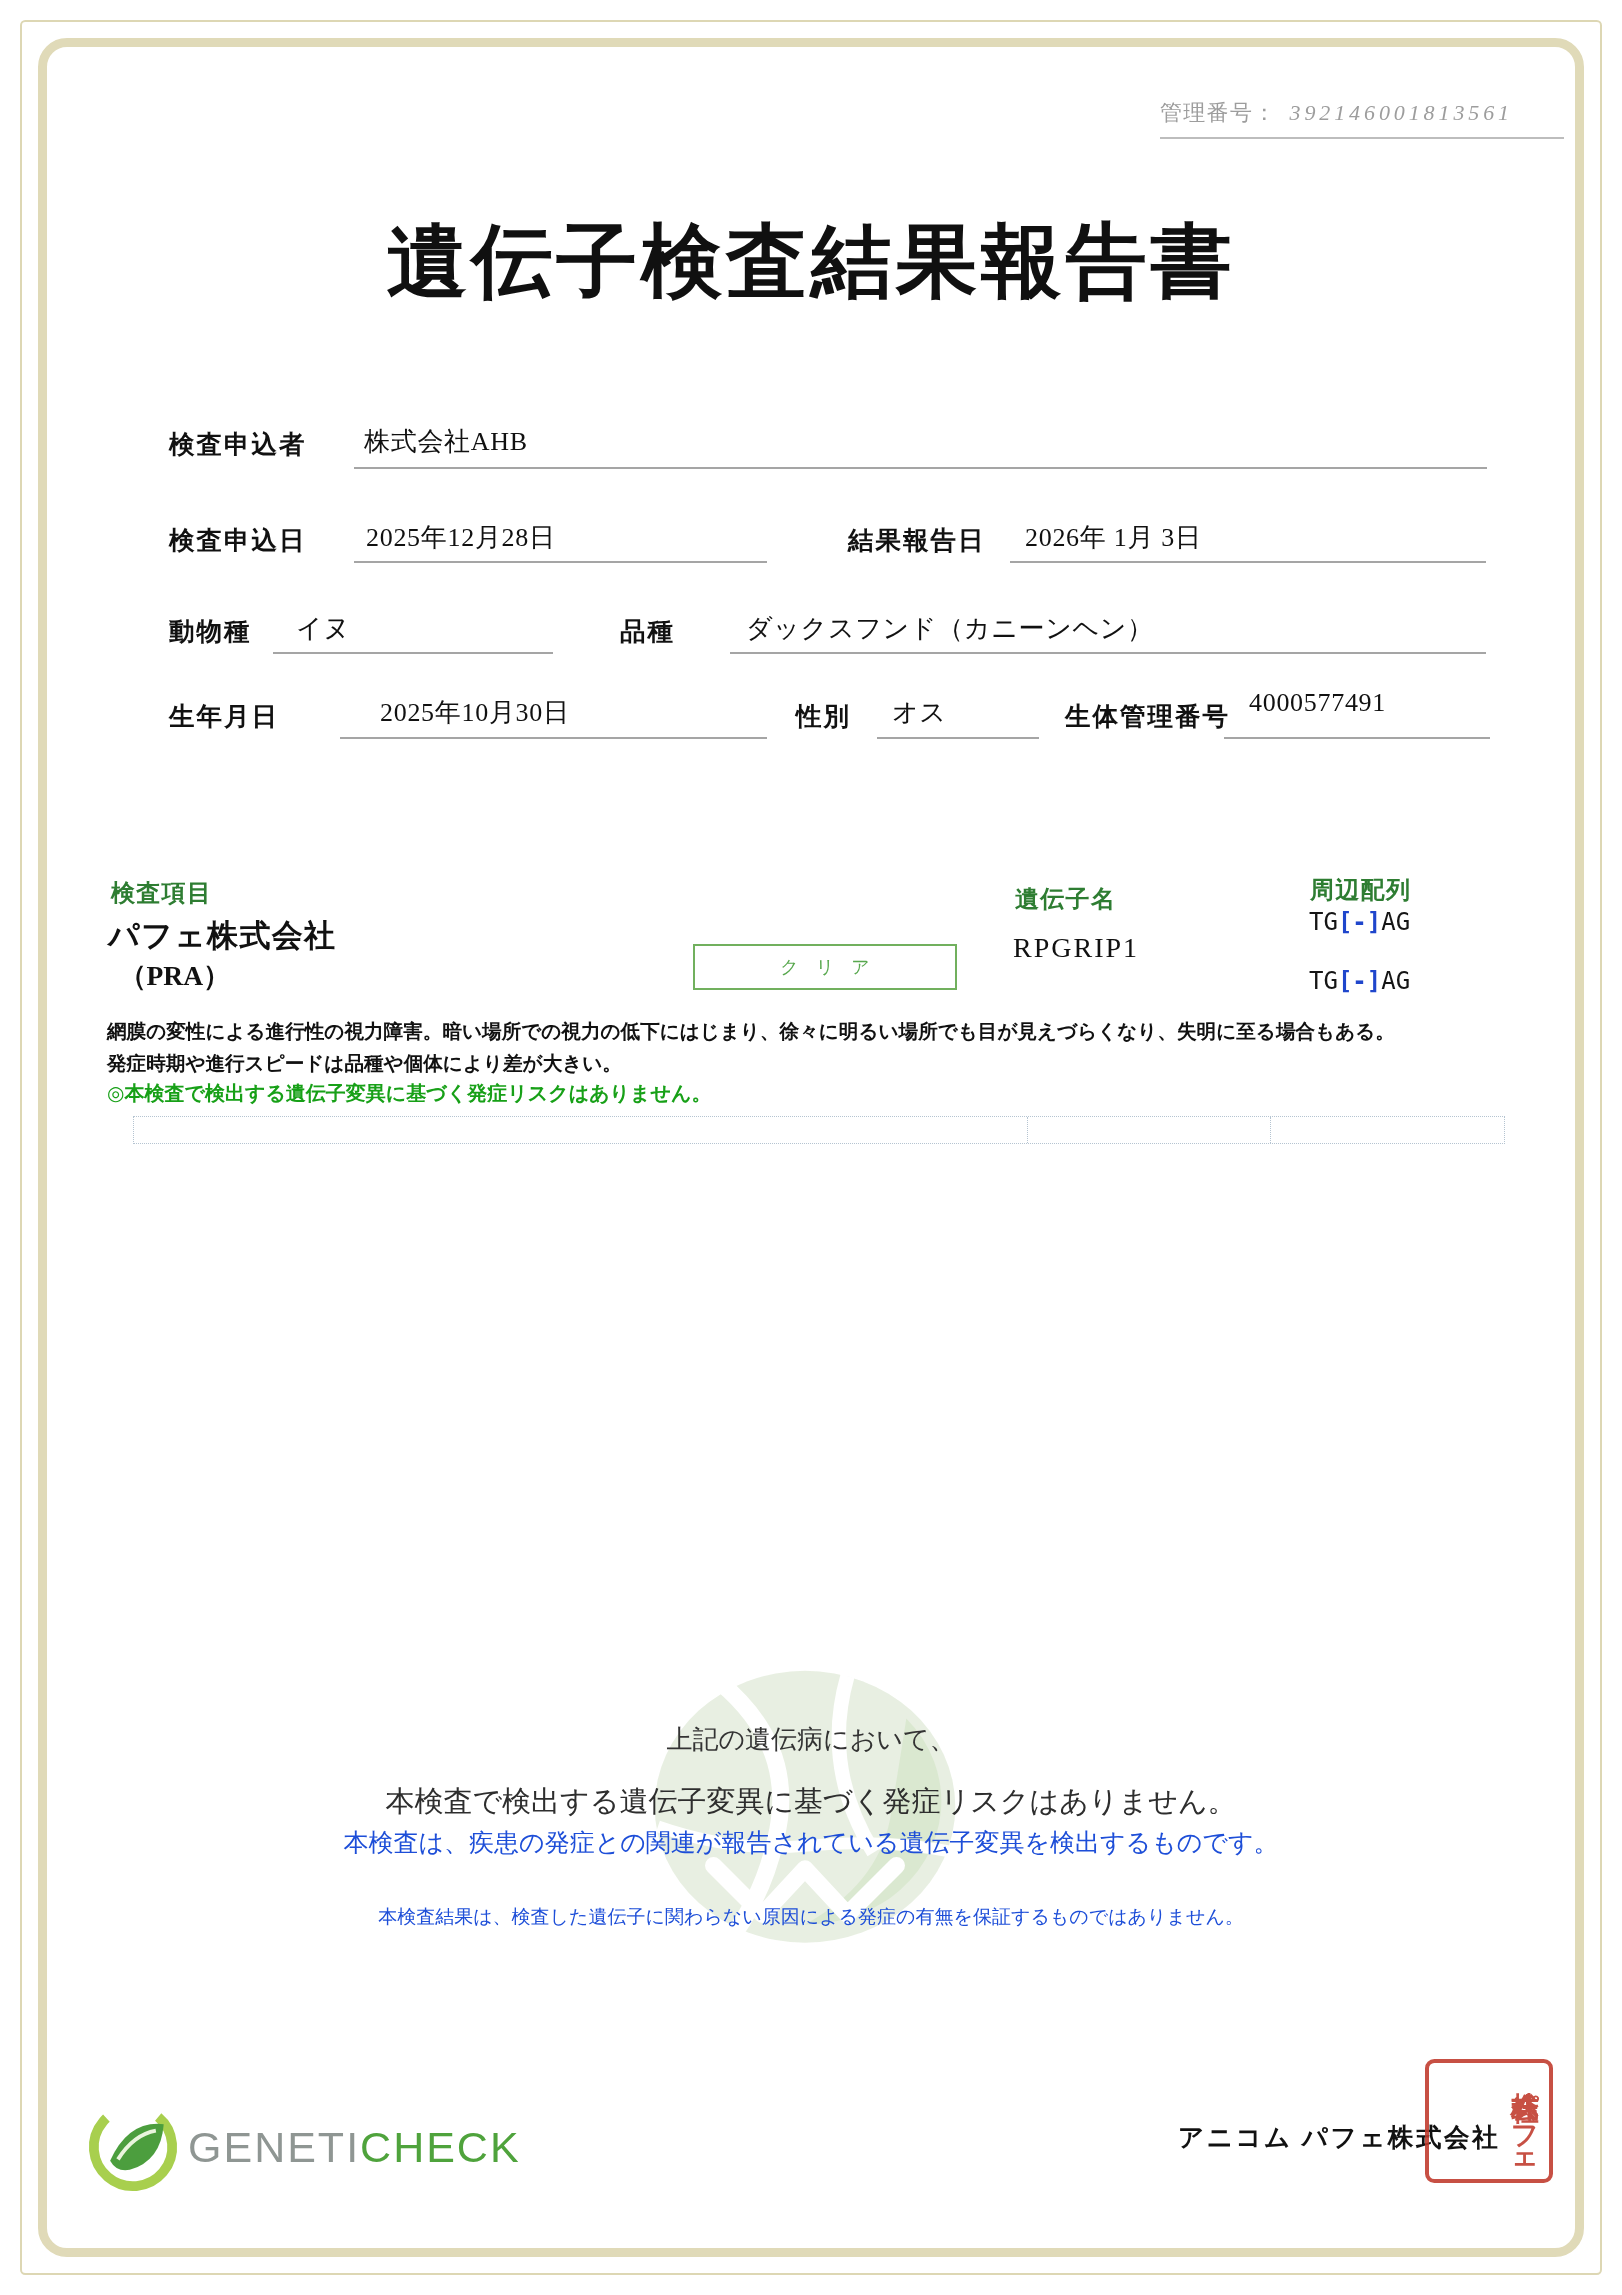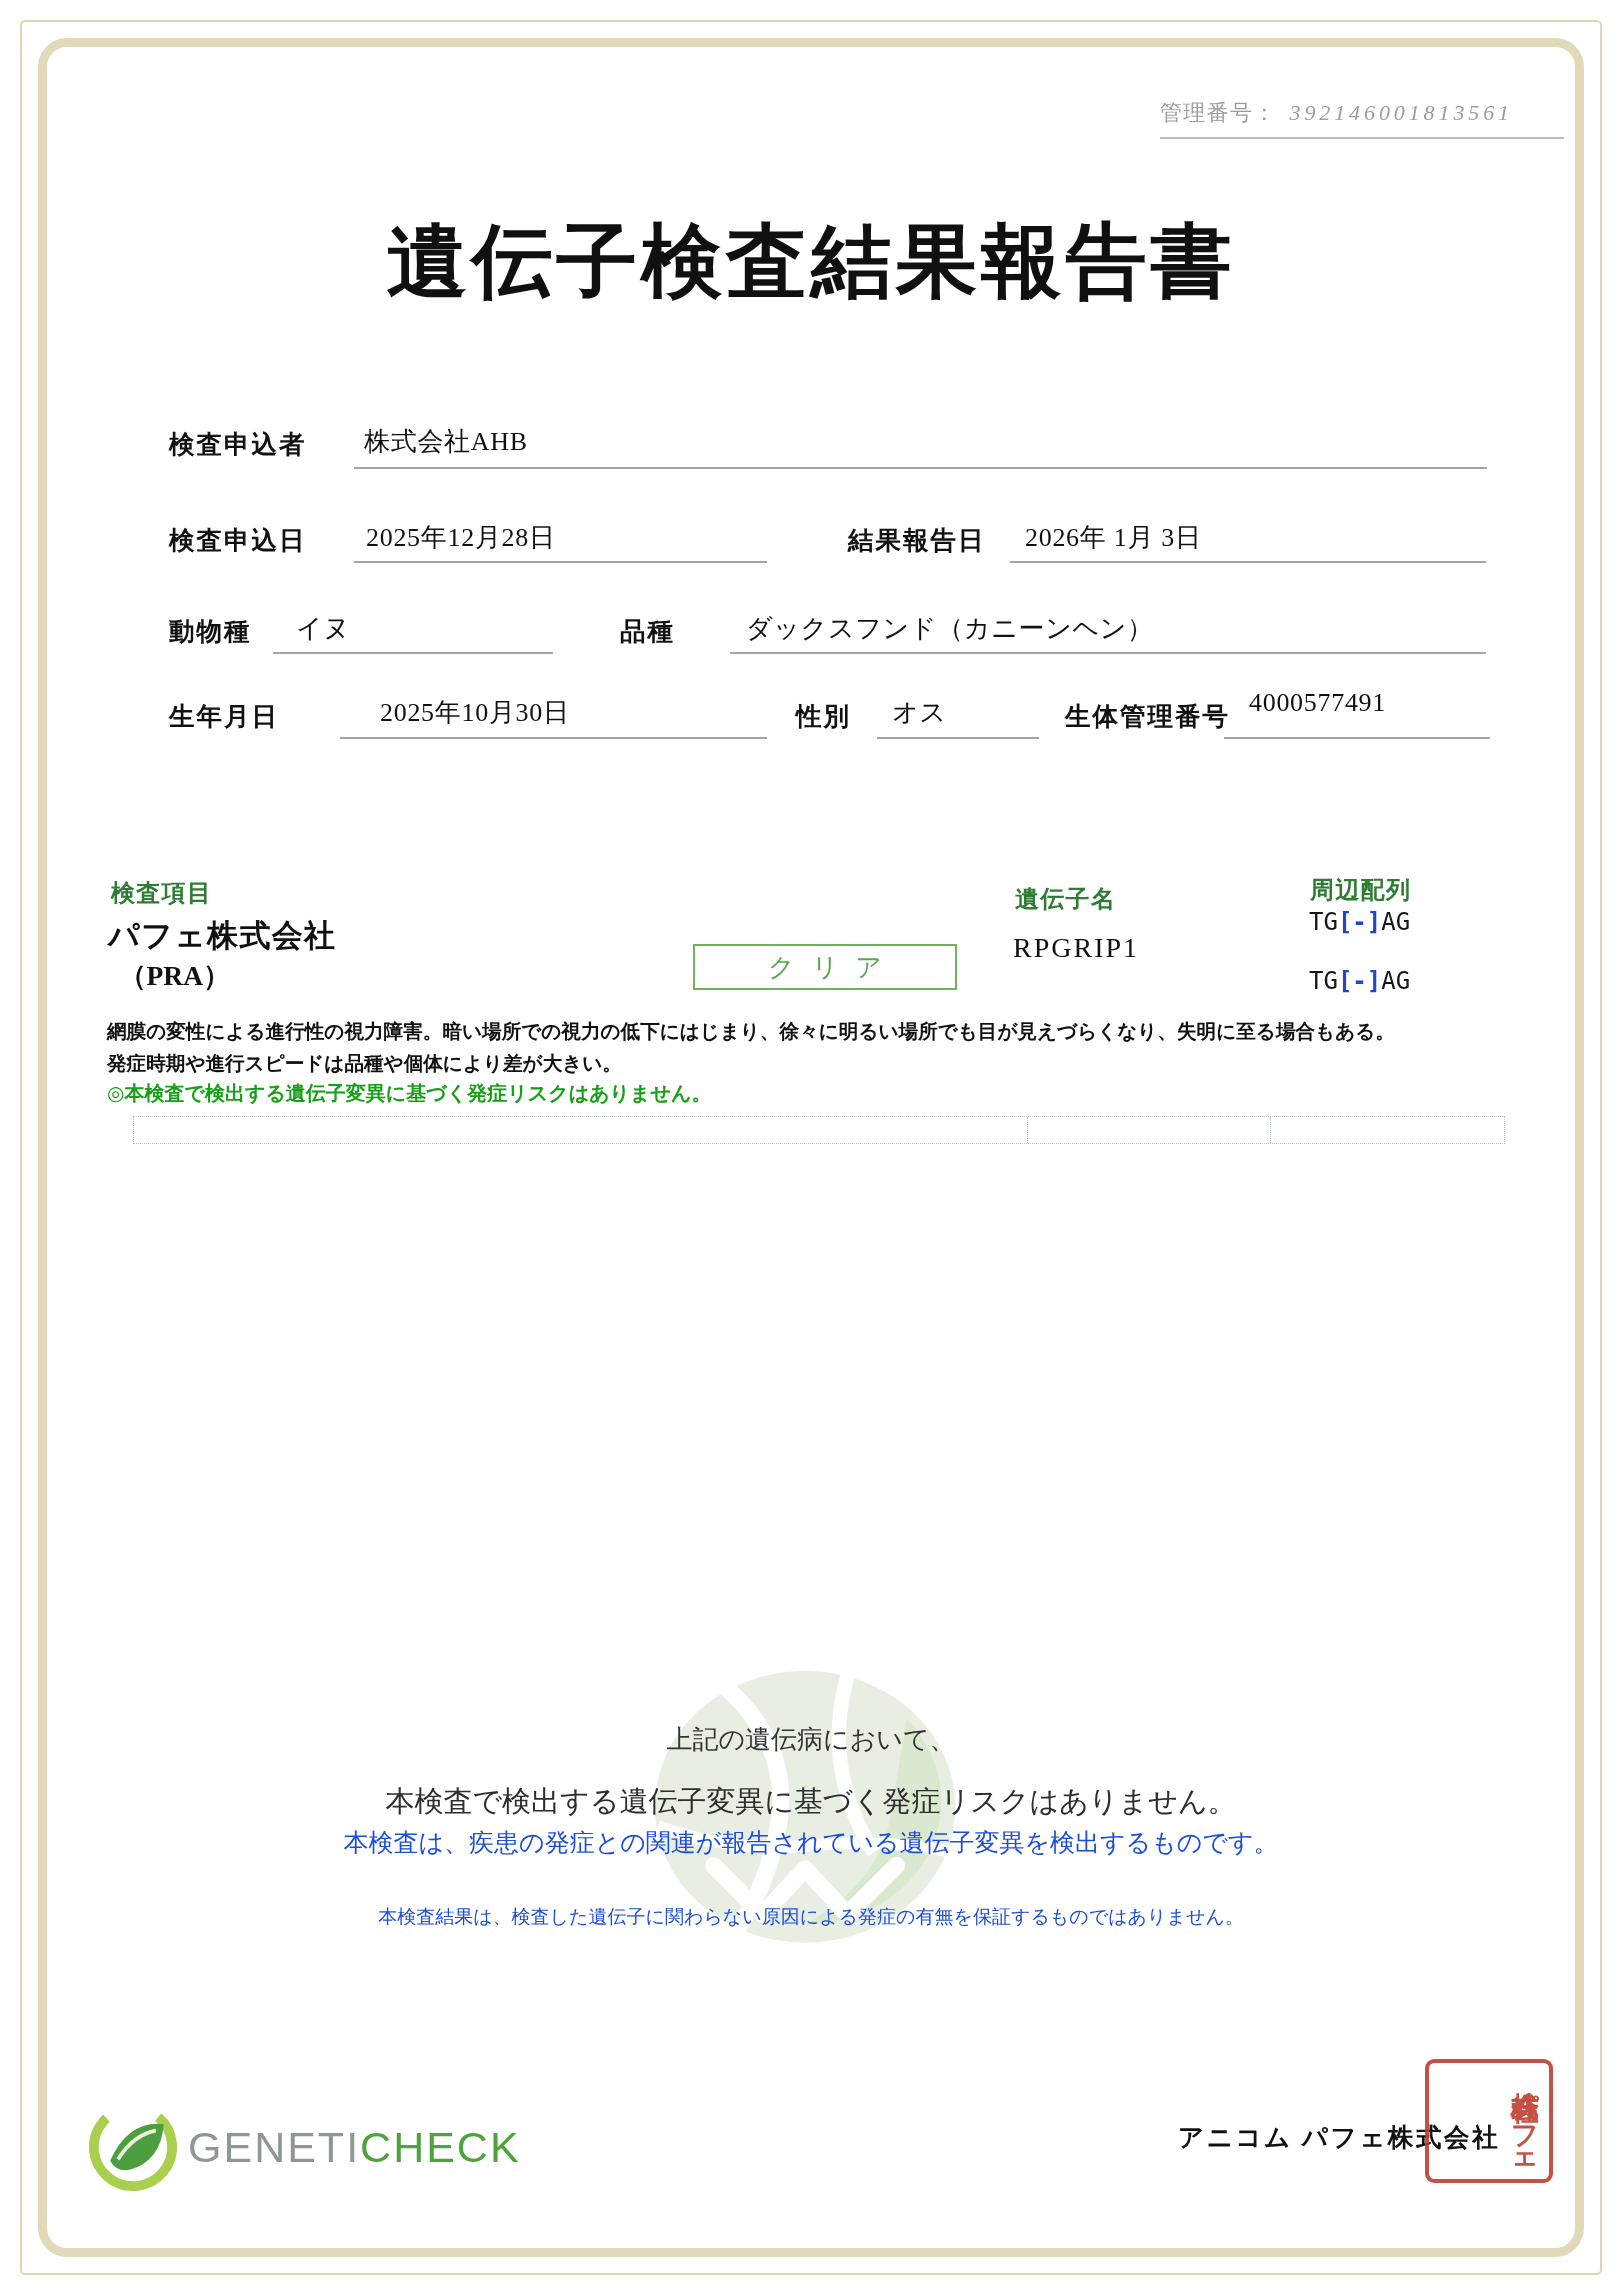--- a/index.html
+++ b/index.html
@@ -43,21 +43,21 @@
   .uline{ position:absolute; height:0; border-top:2px solid #a5a5a5; }
   
   .ghead{ position:absolute; font-size:24px; font-weight:bold; color:#2e7d32; letter-spacing:1.3px; white-space:nowrap;}
   .item-name{ position:absolute; left:108px; top:915px; font-size:31px; font-weight:bold; letter-spacing:1.3px;}
   .item-sub{ position:absolute; left:119px; top:958px; font-size:27.5px; font-weight:bold;}
   .clear-box{
     position:absolute; left:693px; top:944px; width:264px; height:46px;
     border:2px solid #71b05e; box-sizing:border-box;
     display:flex; align-items:center; justify-content:center;
     font-family:"Liberation Sans","DejaVu Sans",sans-serif;
-    font-size:26px; color:#58a84e; letter-spacing:17px; text-indent:17px;
+    font-size:18px; color:#58a84e; letter-spacing:17px; text-indent:17px;
   }
   .gene-name{ position:absolute; left:1013px; top:932px; font-size:28px; letter-spacing:2px;}
   .seq{ position:absolute; font-family:"DejaVu Sans Mono",monospace; font-size:24px; color:#151515; white-space:nowrap;}
   .seq .var{ color:#1f46cc; font-weight:bold;}
   .desc{ position:absolute; left:107px; width:1427px; font-size:19.6px; font-weight:bold; line-height:1.45; white-space:nowrap;}
   .risk-note{ position:absolute; left:107px; top:1080px; font-size:20px; font-weight:bold; color:#17a017; white-space:nowrap;}
   .dotted-box{
     position:absolute; left:133px; top:1116px; width:1372px; height:27.5px;
     border:1.3px dotted #b5c4d1; box-sizing:border-box;
   }

